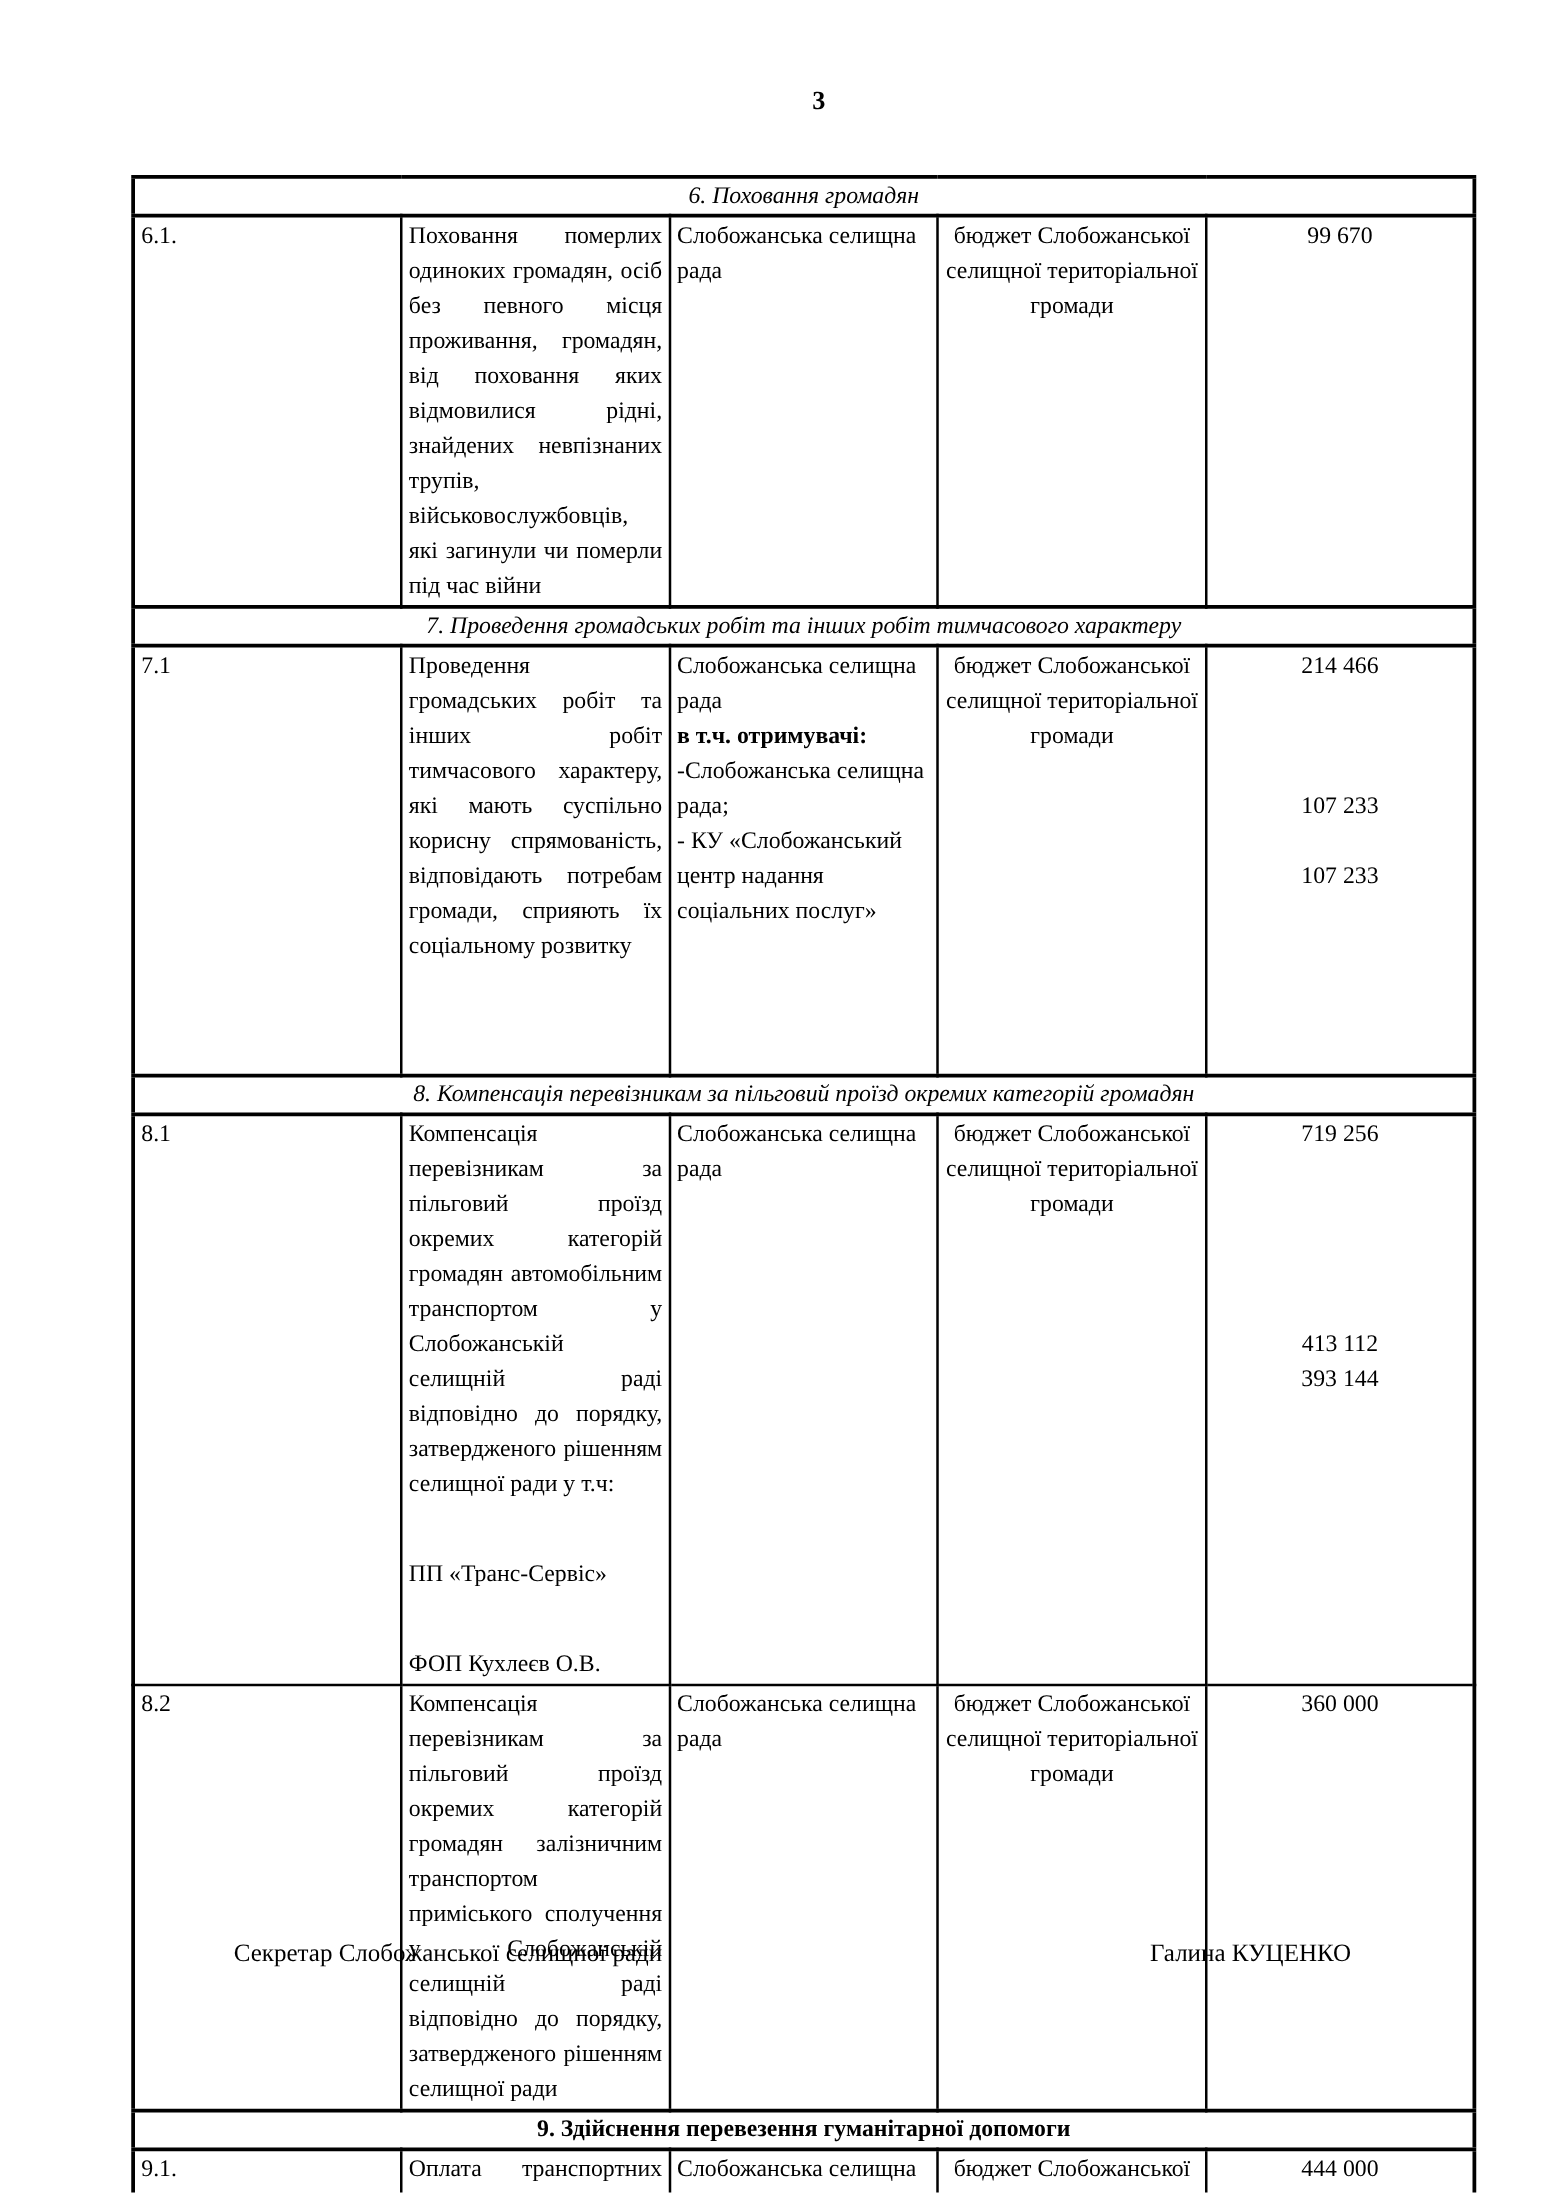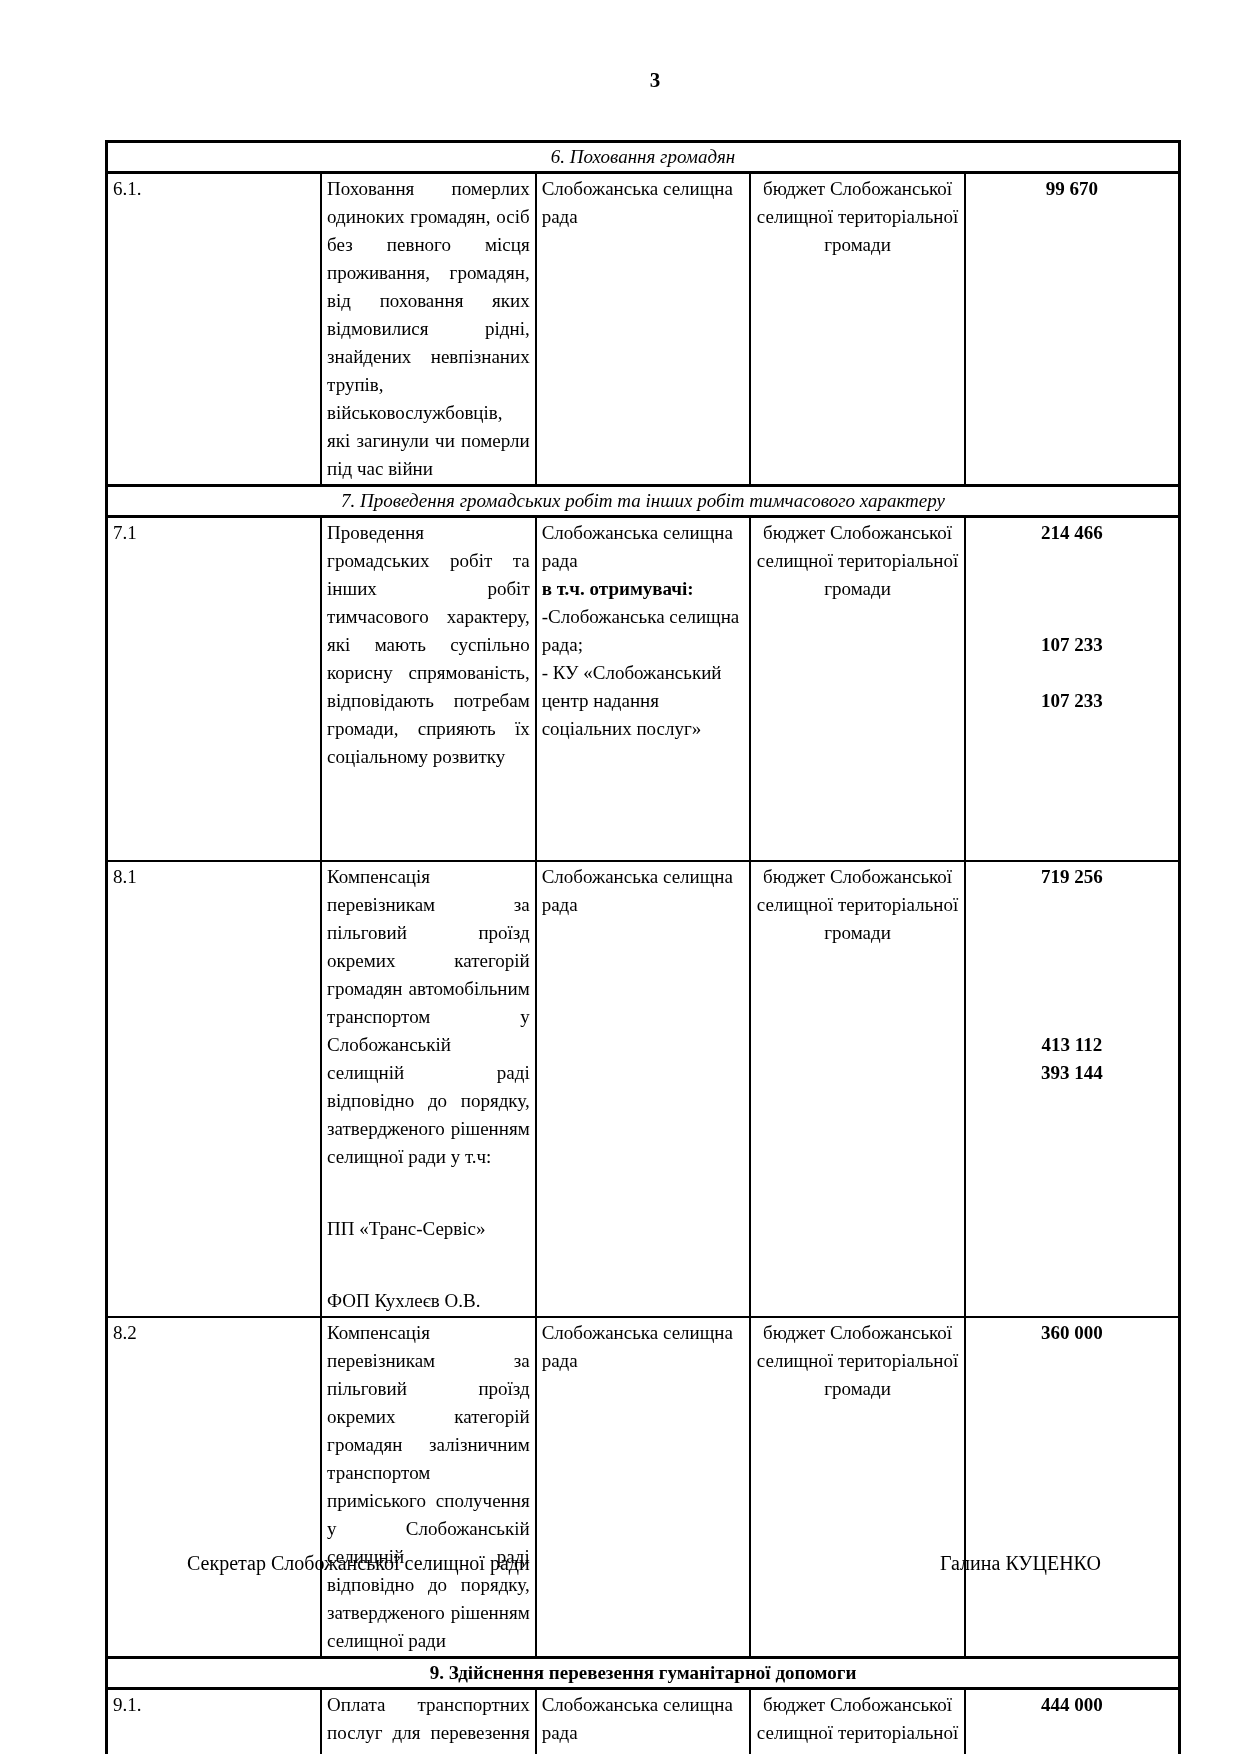--- a/index.html
+++ b/index.html
@@ -22,34 +22,34 @@
     border:2px solid #000;
     vertical-align:top;
     padding:1px 5px;
     overflow:hidden;
   }
   table.main{border:3px solid #000;}
   td.c-num{width:88px;font-size:19px;padding-left:10px;}
   td.c-desc{width:479px;text-align:justify;padding-left:8px;padding-right:8px;}
   td.c-exec{width:178px;text-align:left;}
   td.c-fund{width:179px;text-align:center;}
-  td.c-amt{width:152px;text-align:center;font-weight:bold;}
+  td.c-amt{width:152px;text-align:center;font-weight:normal;}
   tr.section-row td{
     border-top:3px solid #000;border-bottom:3px solid #000;
     text-align:center;padding:0 4px;
   }
   .sec-bold-italic{font-weight:normal;font-style:italic;}
   .sec-plain{font-weight:bold;font-style:normal;}
   .bold{font-weight:bold;}
   .subline{text-align:left;margin-top:44px;}
   .amt-gap-71-2{margin-top:84px;}
   .amt-gap-81-2{margin-top:140px;}
   .footer-line{position:absolute;top:1552px;left:0;width:1240px;font-size:20px;}
   .footer-left{position:absolute;left:187px;}
-  .footer-right{position:absolute;left:920px;margin-left:20px;}
+  .footer-right{position:absolute;left:920px;}
 </style>
 </head>
 <body>
 
 <div class="page-number">3</div>
 
 <table class="main">
 
   <tbody>
       <tr class="section-row" style="height:28px;">
@@ -76,20 +76,23 @@
       <div>- КУ «Слобожанський центр надання соціальних послуг»</div>
     </td>
     <td class="c-fund">бюджет Слобожанської селищної територіальної громади</td>
     <td class="c-amt">
       <div>214 466</div>
       <div class="amt-gap-71-2">107 233</div>
       <div style="margin-top:28px;">107 233</div>
     </td>
   </tr>
 
+  <tr class="section-row" style="height:28px;">
+    <td colspan="5" class="sec-bold-italic">8. Компенсація перевізникам за пільговий проїзд окремих категорій громадян</td>
+  </tr>
   <tr style="height:247px;">
     <td class="c-num">8.1</td>
     <td class="c-desc">
       <div>Компенсація перевізникам за пільговий проїзд окремих категорій громадян автомобільним транспортом у Слобожанській селищній раді відповідно до порядку, затвердженого рішенням селищної ради у т.ч:</div>
       <div class="subline">ПП «Транс-Сервіс»</div>
       <div class="subline">ФОП Кухлеєв О.В.</div>
     </td>
     <td class="c-exec">Слобожанська селищна рада</td>
     <td class="c-fund">бюджет Слобожанської селищної територіальної громади</td>
     <td class="c-amt">

